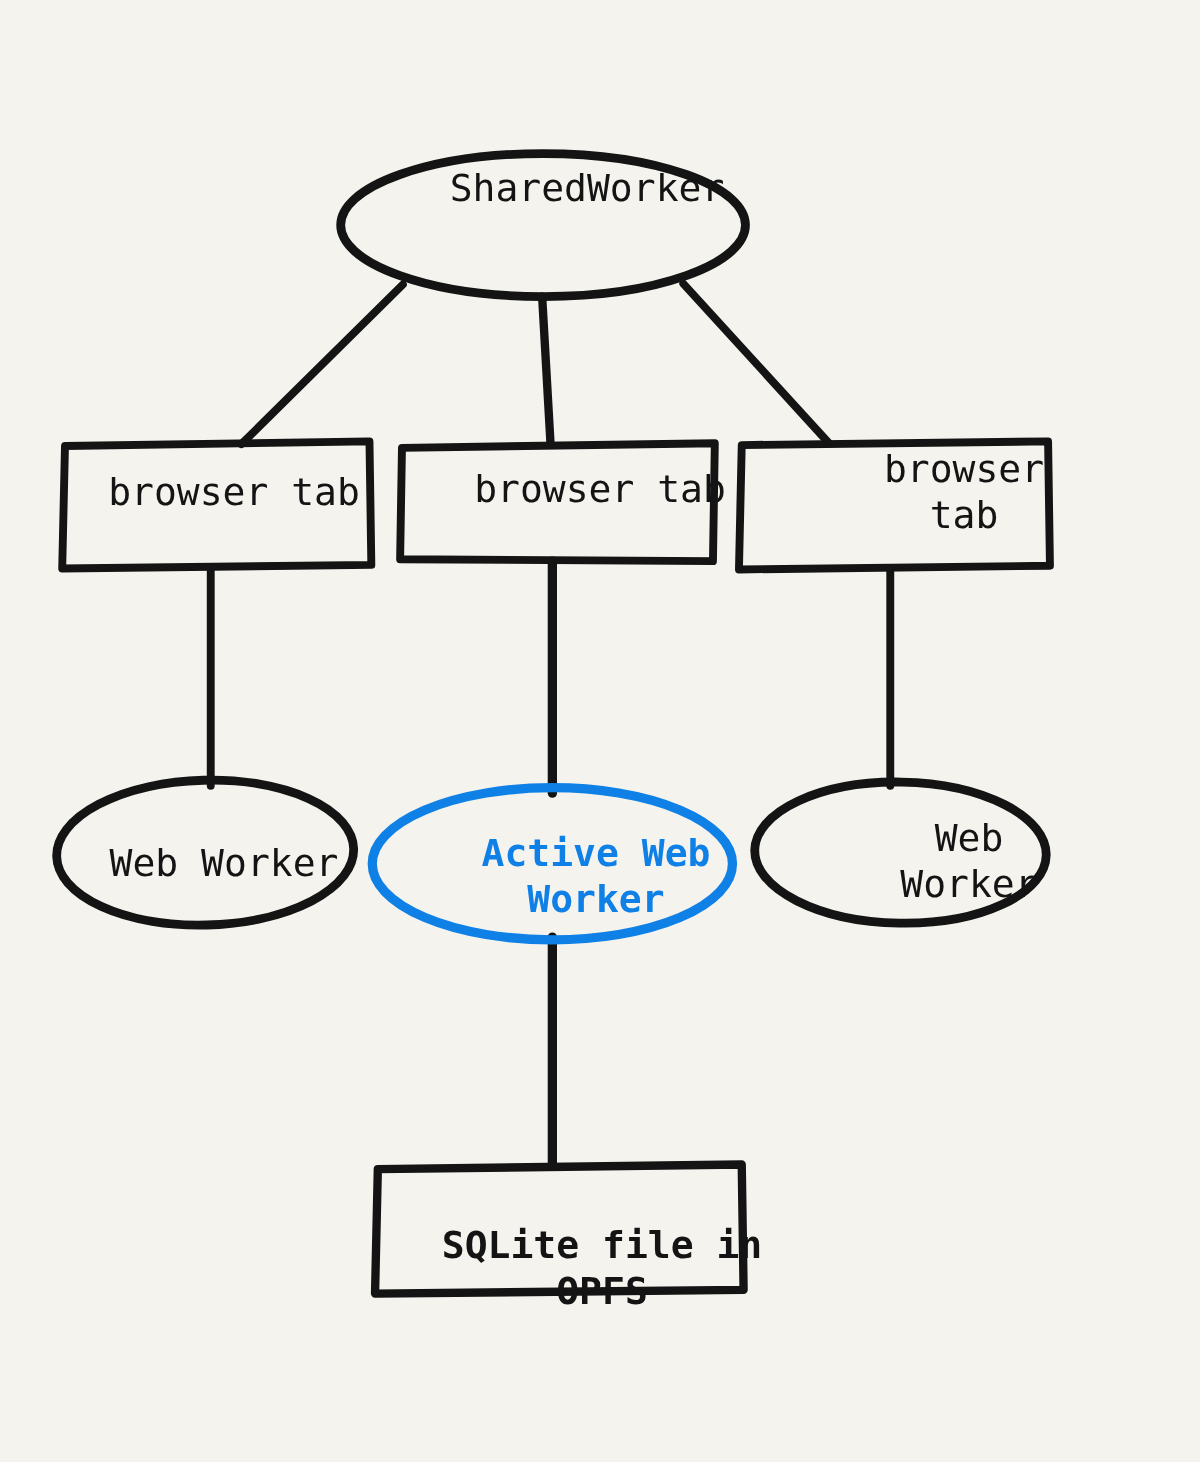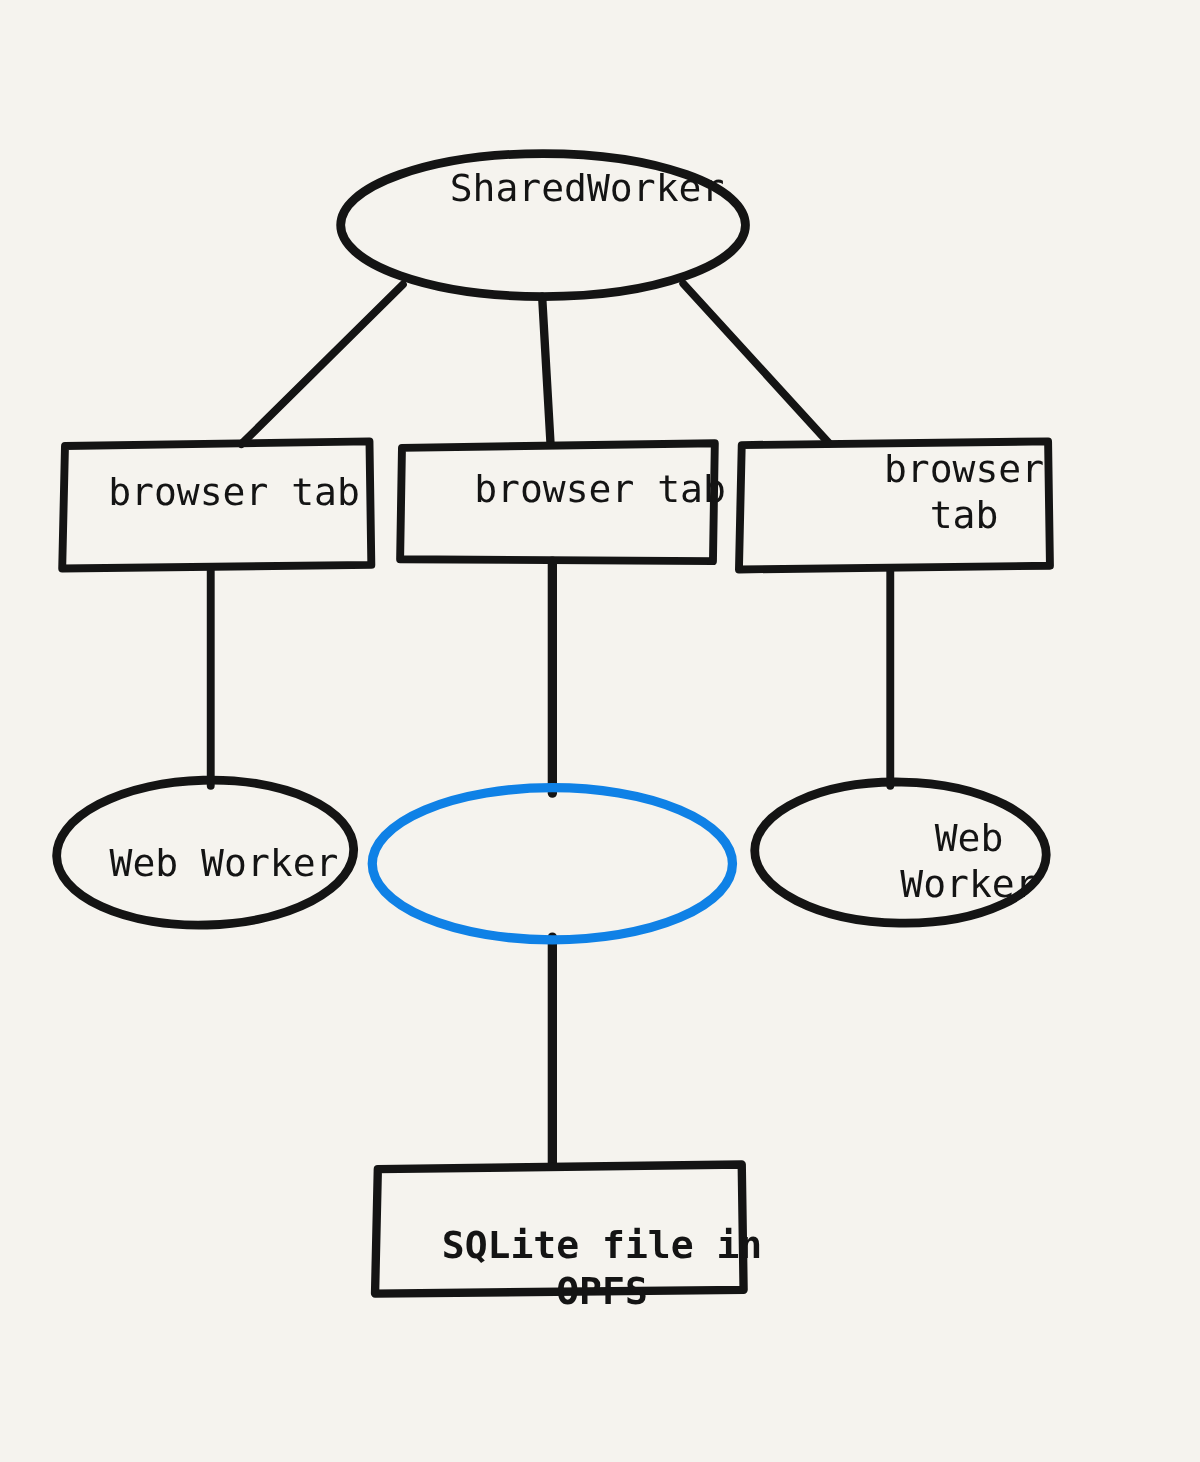--- a/index.html
+++ b/index.html
@@ -82,19 +82,21 @@
   <div class="label" style="left:587px; top:188px;">SharedWorker</div>
 
   <div class="label" style="left:234px; top:492px;">browser tab</div>
 
   <div class="label" style="left:600px; top:489px;">browser tab</div>
 
   <div class="label" style="left:964px; top:492px;">browser tab</div>
 
   <div class="label" style="left:224px; top:863px;">Web Worker</div>
 
+  <div class="label active" style="left:596px; top:876px;">Active Web
+Worker</div>
 
   <div class="label" style="left:969px; top:861px;">Web Worker</div>
 
   <div class="label" style="left:602px; top:1268px;font-weight:bold;">SQLite file in
 OPFS</div>
 
 </div>
 
 </body></html>

